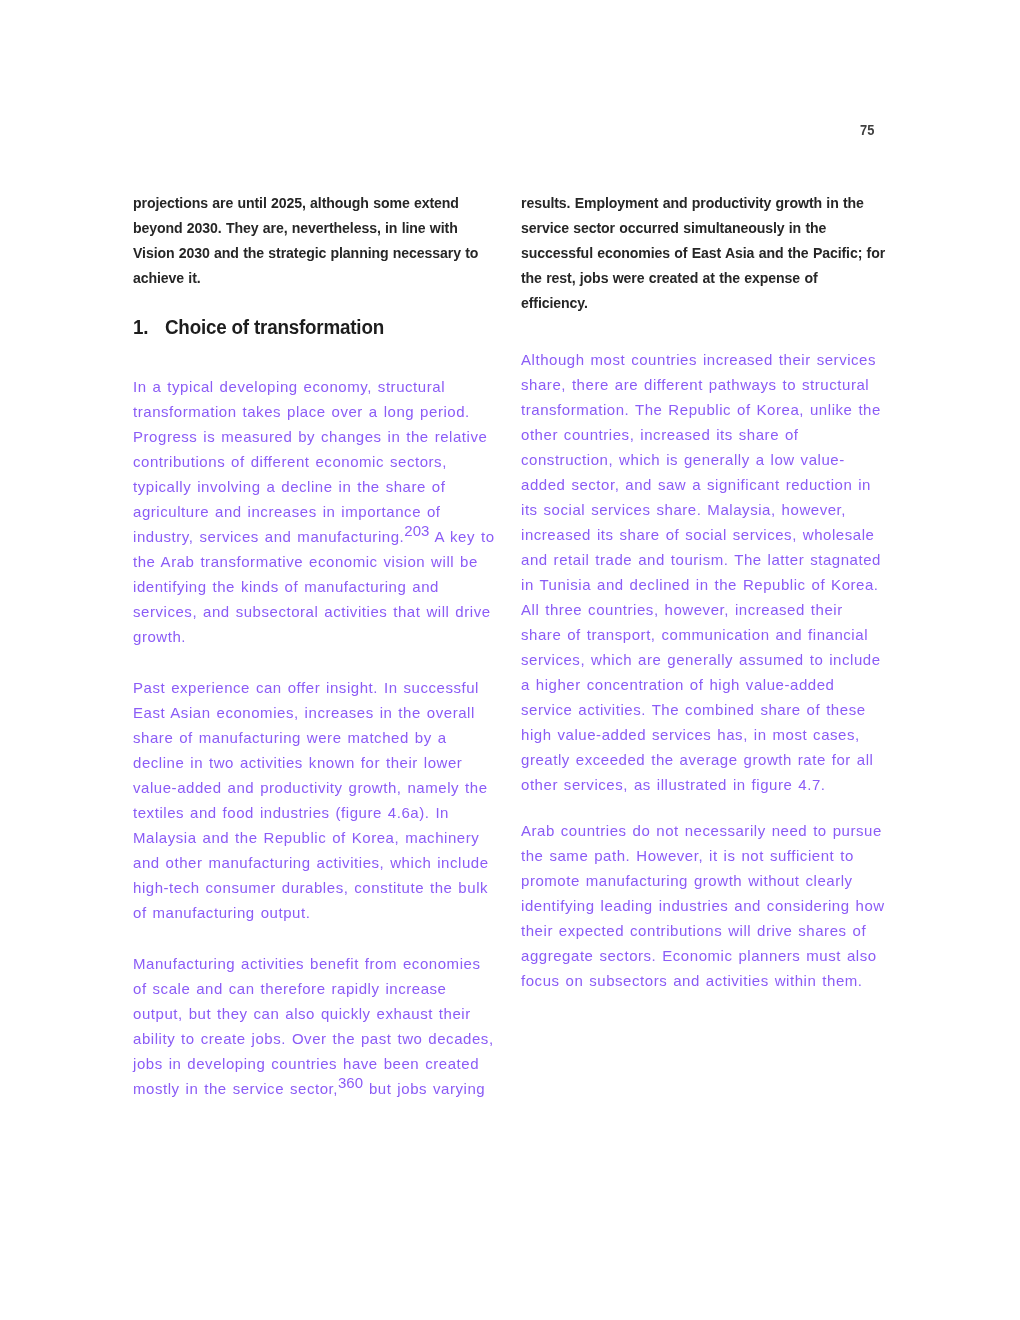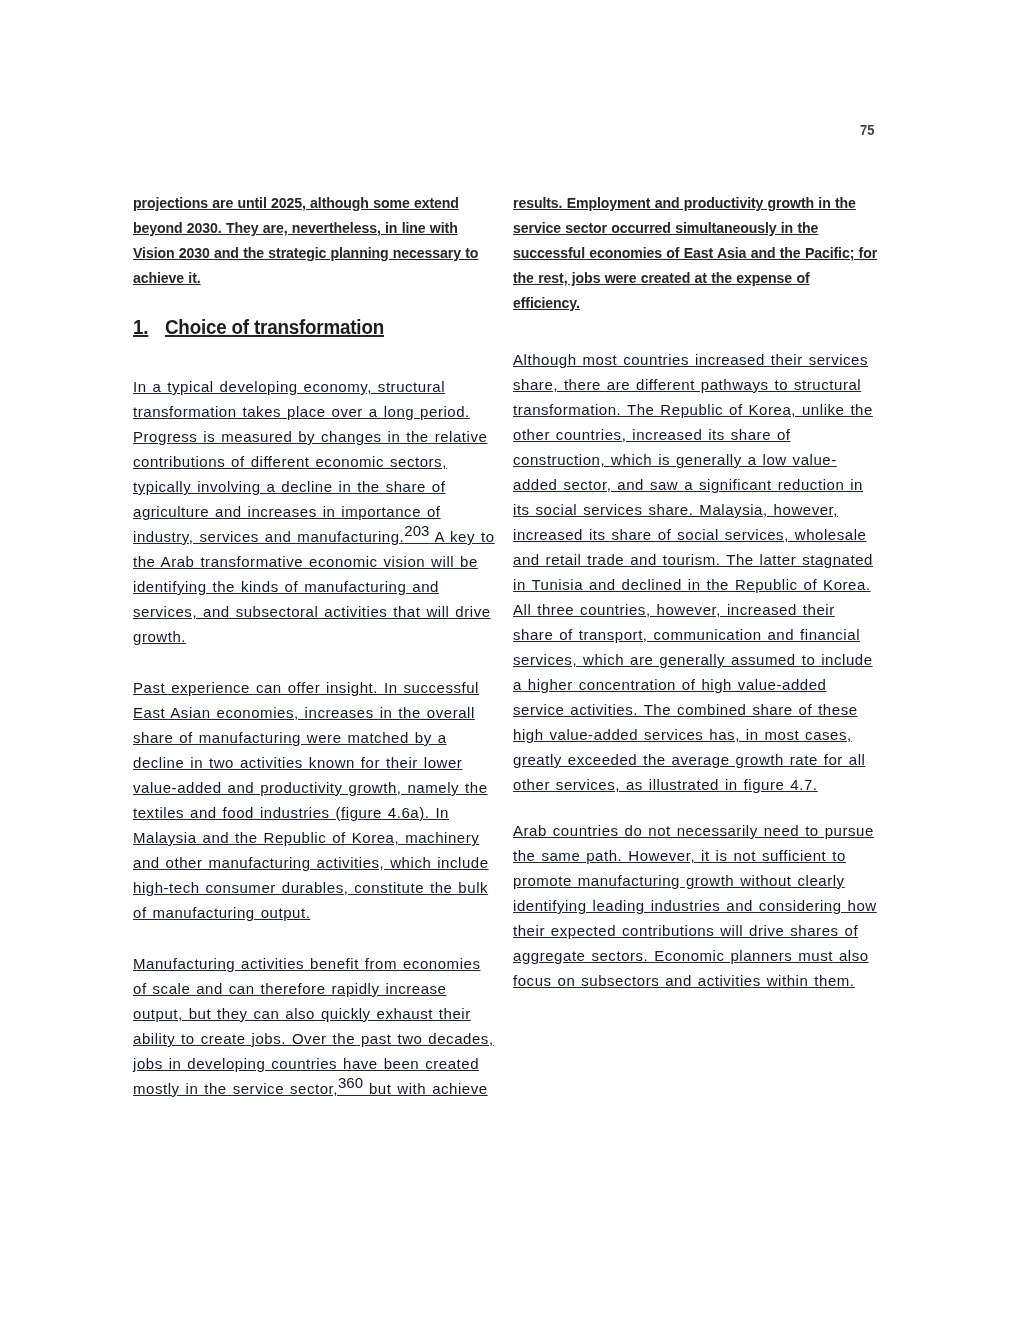--- a/index.html
+++ b/index.html
@@ -29,22 +29,21 @@
     text-align: left;
     font-weight: bold;
     transform: scaleX(0.92);
     transform-origin: left top;
   }
   .columns {
     position: absolute;
     top: 190px;
     left: 133px;
     display: flex;
-    gap: 14px;
-    text-decoration: underline;
+    gap: 22px;
   }
   .col {
     width: 366px;
   }
   p {
     margin: 0 0 26px 0;
     font-size: 15px;
     line-height: 25px;
     text-align: left;
   }
@@ -54,21 +53,21 @@
     letter-spacing: -0.1px;
     word-spacing: 0.5px;
     transform: scaleX(0.94);
     transform-origin: left top;
     width: 106%;
   }
   
   p.body {
     letter-spacing: 0.55px;
     word-spacing: 1.2px;
-    color: #0f172a;
+    color: #8b5cf6;
   }
   .heading {
     display: flex;
     margin: 20px 0 36px 0;
     font-size: 20px;
     line-height: 22px;
     font-weight: bold;
     letter-spacing: -0.2px;
     color: #1d1d1d;
     transform: scaleX(0.94);
@@ -102,21 +101,21 @@
 
       <h2 class="heading">
         <span class="h-num">1.</span>
         <span class="h-text">Choice of transformation</span>
       </h2>
 
       <p class="body"><span>In a typical developing economy, structural transformation takes place over a long period. Progress is measured by changes in the relative contributions of different economic sectors, typically involving a decline in the share of agriculture and increases in importance of industry, services and manufacturing.</span><sup class="fn">203</sup><span> A key to the Arab transformative economic vision will be identifying the kinds of manufacturing and services, and subsectoral activities that will drive growth.</span></p>
 
       <p class="body">Past experience can offer insight. In successful East Asian economies, increases in the overall share of manufacturing were matched by a decline in two activities known for their lower value-added and productivity growth, namely the textiles and food industries (figure 4.6a). In Malaysia and the Republic of Korea, machinery and other manufacturing activities, which include high-tech consumer durables, constitute the bulk of manufacturing output.</p>
 
-      <p class="body"><span>Manufacturing activities benefit from economies of scale and can therefore rapidly increase output, but they can also quickly exhaust their ability to create jobs. Over the past two decades, jobs in developing countries have been created mostly in the service sector,</span><sup class="fn">360</sup><span> but with achieve</span></p>
+      <p class="body"><span>Manufacturing activities benefit from economies of scale and can therefore rapidly increase output, but they can also quickly exhaust their ability to create jobs. Over the past two decades, jobs in developing countries have been created mostly in the service sector,</span><sup class="fn">360</sup><span> but jobs varying</span></p>
 
     </div>
 
     <div class="col col-right">
 
       <p class="intro">results. Employment and productivity growth in the service sector occurred simultaneously in the successful economies of East Asia and the Pacific; for the rest, jobs were created at the expense of efficiency.</p>
 
       <p class="body body-mid">Although most countries increased their services share, there are different pathways to structural transformation. The Republic of Korea, unlike the other countries, increased its share of construction, which is generally a low value-added sector, and saw a significant reduction in its social services share. Malaysia, however, increased its share of social services, wholesale and retail trade and tourism. The latter stagnated in Tunisia and declined in the Republic of Korea. All three countries, however, increased their share of transport, communication and financial services, which are generally assumed to include a higher concentration of high value-added service activities. The combined share of these high value-added services has, in most cases, greatly exceeded the average growth rate for all other services, as illustrated in figure 4.7.</p>
 
       <p class="body">Arab countries do not necessarily need to pursue the same path. However, it is not sufficient to promote manufacturing growth without clearly identifying leading industries and considering how their expected contributions will drive shares of aggregate sectors. Economic planners must also focus on subsectors and activities within them.</p>

